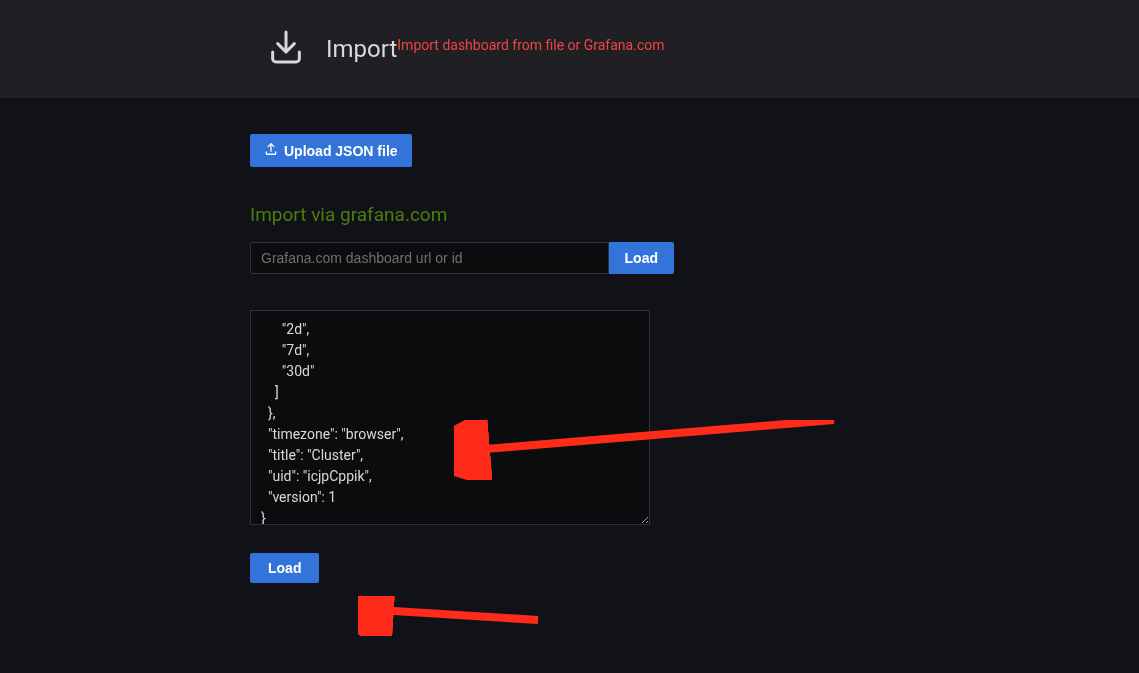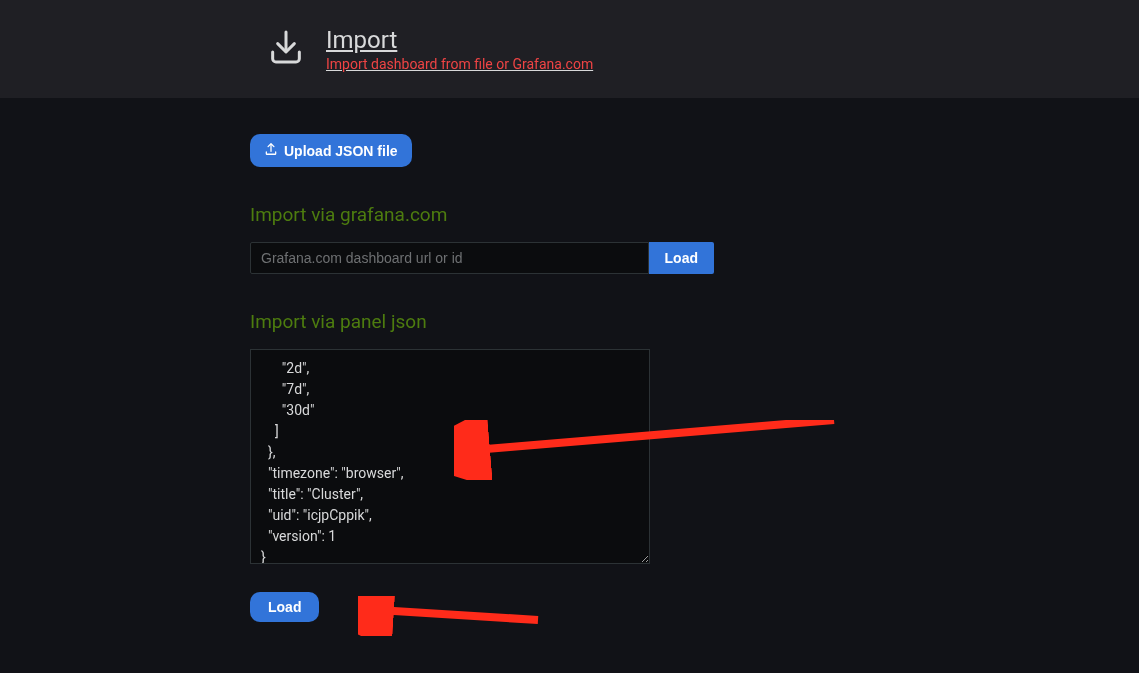--- a/index.html
+++ b/index.html
@@ -22,22 +22,20 @@
       display: flex;
       align-items: center;
       padding-left: 266px;
     }
     .header-icon {
       margin-right: 20px;
       color: #d8d9da;
     }
     .header-text {
       display: flex;
-      flex-direction: column;
-      text-decoration: underline;
     }
     .header-title {
       font-size: 24px;
       font-weight: 400;
       color: #d8d9da;
       line-height: 1.2;
     }
     .header-subtitle {
       font-size: 14px;
       color: #ef4444;
@@ -48,38 +46,38 @@
       padding-top: 36px;
       max-width: 680px;
     }
     .btn {
       background-color: #3274d9;
       color: #ffffff;
       border: none;
       padding: 8px 14px;
       font-size: 14px;
       font-weight: 600;
-      border-radius: 10px;
+      border-radius: 2px;
       cursor: pointer;
       display: inline-flex;
       align-items: center;
       gap: 6px;
     }
     .section {
       margin-top: 36px;
     }
     .section-title {
       font-size: 19px;
       font-weight: 400;
       color: #4d7c0f;
       margin-bottom: 16px;
     }
     .input-row {
       display: flex;
-      width: 464px;
+      width: 424px;
     }
     .text-input {
       flex: 1;
       background-color: #0b0c0e;
       border: 1px solid #2c3235;
       color: #d8d9da;
       padding: 7px 10px;
       font-size: 14px;
       border-radius: 2px 0 0 2px;
       outline: none;
@@ -169,21 +167,20 @@
 
   <div class="section">
     <div class="section-title">Import via grafana.com</div>
     <div class="input-row">
       <input type="text" class="text-input" placeholder="Grafana.com dashboard url or id" style="">
       <button class="btn btn-attached">Load</button>
     </div>
   </div>
 
   <div class="section">
-    <div class="section-title">Import via panel json</div>
     <textarea class="json-textarea" style="">      "2d",
       "7d",
       "30d"
     ]
   },
   "timezone": "browser",
   "title": "Cluster",
   "uid": "icjpCppik",
   "version": 1
 }</textarea>

